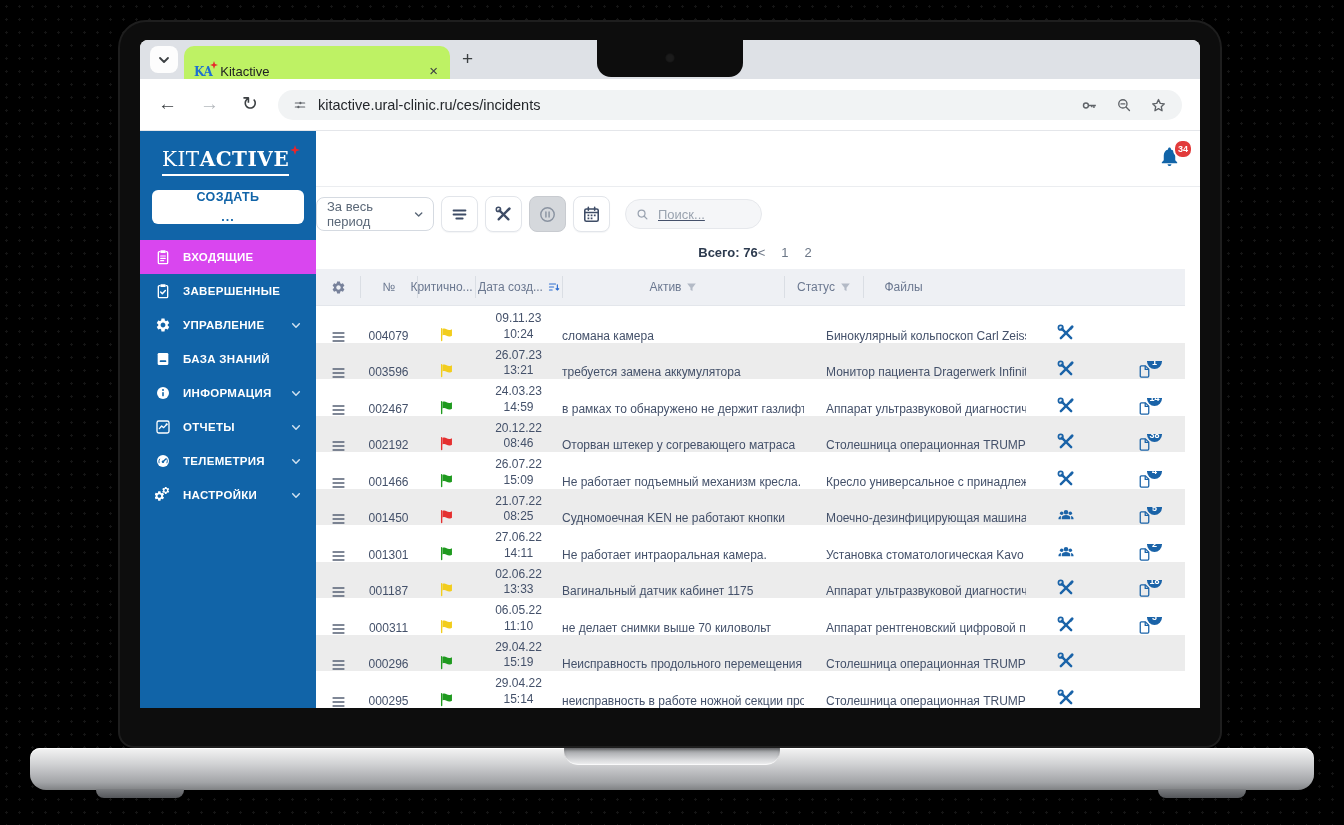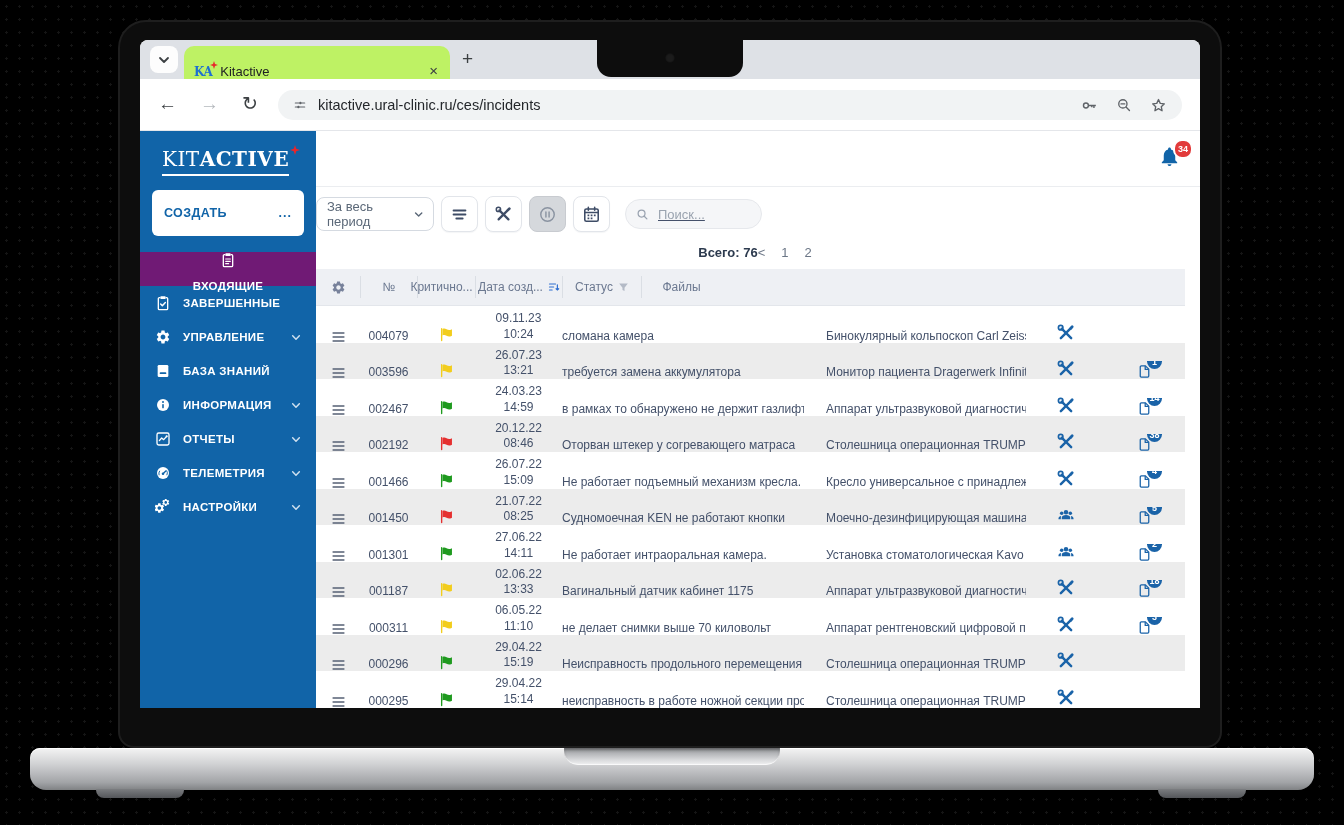--- a/index.html
+++ b/index.html
@@ -32,25 +32,25 @@
   .nav-ic.dis{color:#b4b8bd;}
   .addressbar{position:absolute;left:138px;top:11px;width:904px;height:30px;background:#f1f3f4;border-radius:15px;display:flex;align-items:center;padding:0 14px;box-sizing:border-box;}
   .url-text{font-size:14.5px;color:#24272b;flex:1;margin-left:10px;}
   .addr-icons{display:flex;gap:16px;align-items:center;}
   
   .app{position:absolute;left:0;top:91px;width:1060px;height:577px;display:flex;}
   .sidebar{width:176px;background:#1164a8;flex-shrink:0;padding-top:16px;box-sizing:border-box;}
   .logo{margin:0 0 0 22px;display:inline-block;color:#fff;font-family:"DejaVu Serif",serif;font-size:20px;letter-spacing:.5px;border-bottom:2px solid #fff;padding-bottom:3px;position:relative;}
   .logo .bold{font-weight:bold;}
   .logo .spark{position:absolute;top:-2px;right:-11px;}
-  .create-btn{margin:14px 12px 0;height:46px;background:#fff;border-radius:6px;display:flex;align-items:center;justify-content:space-between;padding:0 12px;color:#1164a8;font-size:12.5px;font-weight:bold;letter-spacing:.4px;}
+  .create-btn{margin:14px 12px 0;height:34px;background:#fff;border-radius:6px;display:flex;align-items:center;justify-content:space-between;padding:0 12px;color:#1164a8;font-size:12.5px;font-weight:bold;letter-spacing:.4px;flex-direction:column;}
   .create-more{font-weight:bold;letter-spacing:1px;}
   .menu{margin-top:16px;}
   .side-item{height:34px;display:flex;align-items:center;gap:12px;padding:0 15px;color:#fff;font-size:11.5px;font-weight:bold;letter-spacing:.3px;}
-  .side-item.active{background:#701a75;flex-direction:column;}
+  .side-item.active{background:#d946ef;}
   .s-icon{width:16px;height:16px;display:grid;place-items:center;flex-shrink:0;}
   .s-icon svg{width:16px;height:16px;}
   .s-chev{margin-left:auto;}
   .main{flex:1;position:relative;background:#fff;min-width:0;}
   .main-header{height:55px;border-bottom:1px solid #ebedf0;position:relative;padding-left:7px;}
   .bellwrap{position:absolute;right:16px;top:14px;width:26px;height:26px;}
   .bell-badge{position:absolute;top:-6px;right:-9px;background:#e23b3b;color:#fff;font-size:9px;font-weight:bold;min-width:12px;height:12px;padding:2px 2px;border-radius:9px;display:grid;place-items:center;border:2px solid #fff;}
   .content{}
   .filter-row{margin-top:9px;display:flex;align-items:center;gap:7px;}
   .period-select{width:118px;height:34px;border:1px solid #d5dae1;border-radius:8px;display:flex;align-items:center;justify-content:space-between;padding:0 10px;box-sizing:border-box;color:#5b6878;font-size:13px;}
@@ -343,20 +343,26 @@
                   </svg>
               </div>
               <div class="hc hc4">
                 <span>Дата созд...</span>
                 <svg width="12" height="12" viewBox="0 0 16 16">
                     <g stroke="#2f6fd0" stroke-width="1.6" stroke-linecap="round" fill="none">
                       <path d="M2 4h8M2 8h5.5M2 12h3.5M12.5 5v7M10.8 10.3l1.7 1.7 1.7-1.7"></path>
                     </g>
                   </svg>
               </div>
+              <div class="hc hc6">
+                <span>Актив</span>
+                <svg width="11" height="11" viewBox="0 0 14 14">
+                    <path fill="#b3bac6" d="M1.5 2h11L8.3 7.2v4.3l-2.6-1.3V7.2z"></path>
+                  </svg>
+              </div>
               <div class="hc hc7">
                 <span>Статус</span>
                 <svg width="11" height="11" viewBox="0 0 14 14">
                     <path fill="#b3bac6" d="M1.5 2h11L8.3 7.2v4.3l-2.6-1.3V7.2z"></path>
                   </svg>
               </div>
               <div class="hc hc8">
                   <span>Файлы</span>
                 </div>
             </div>

